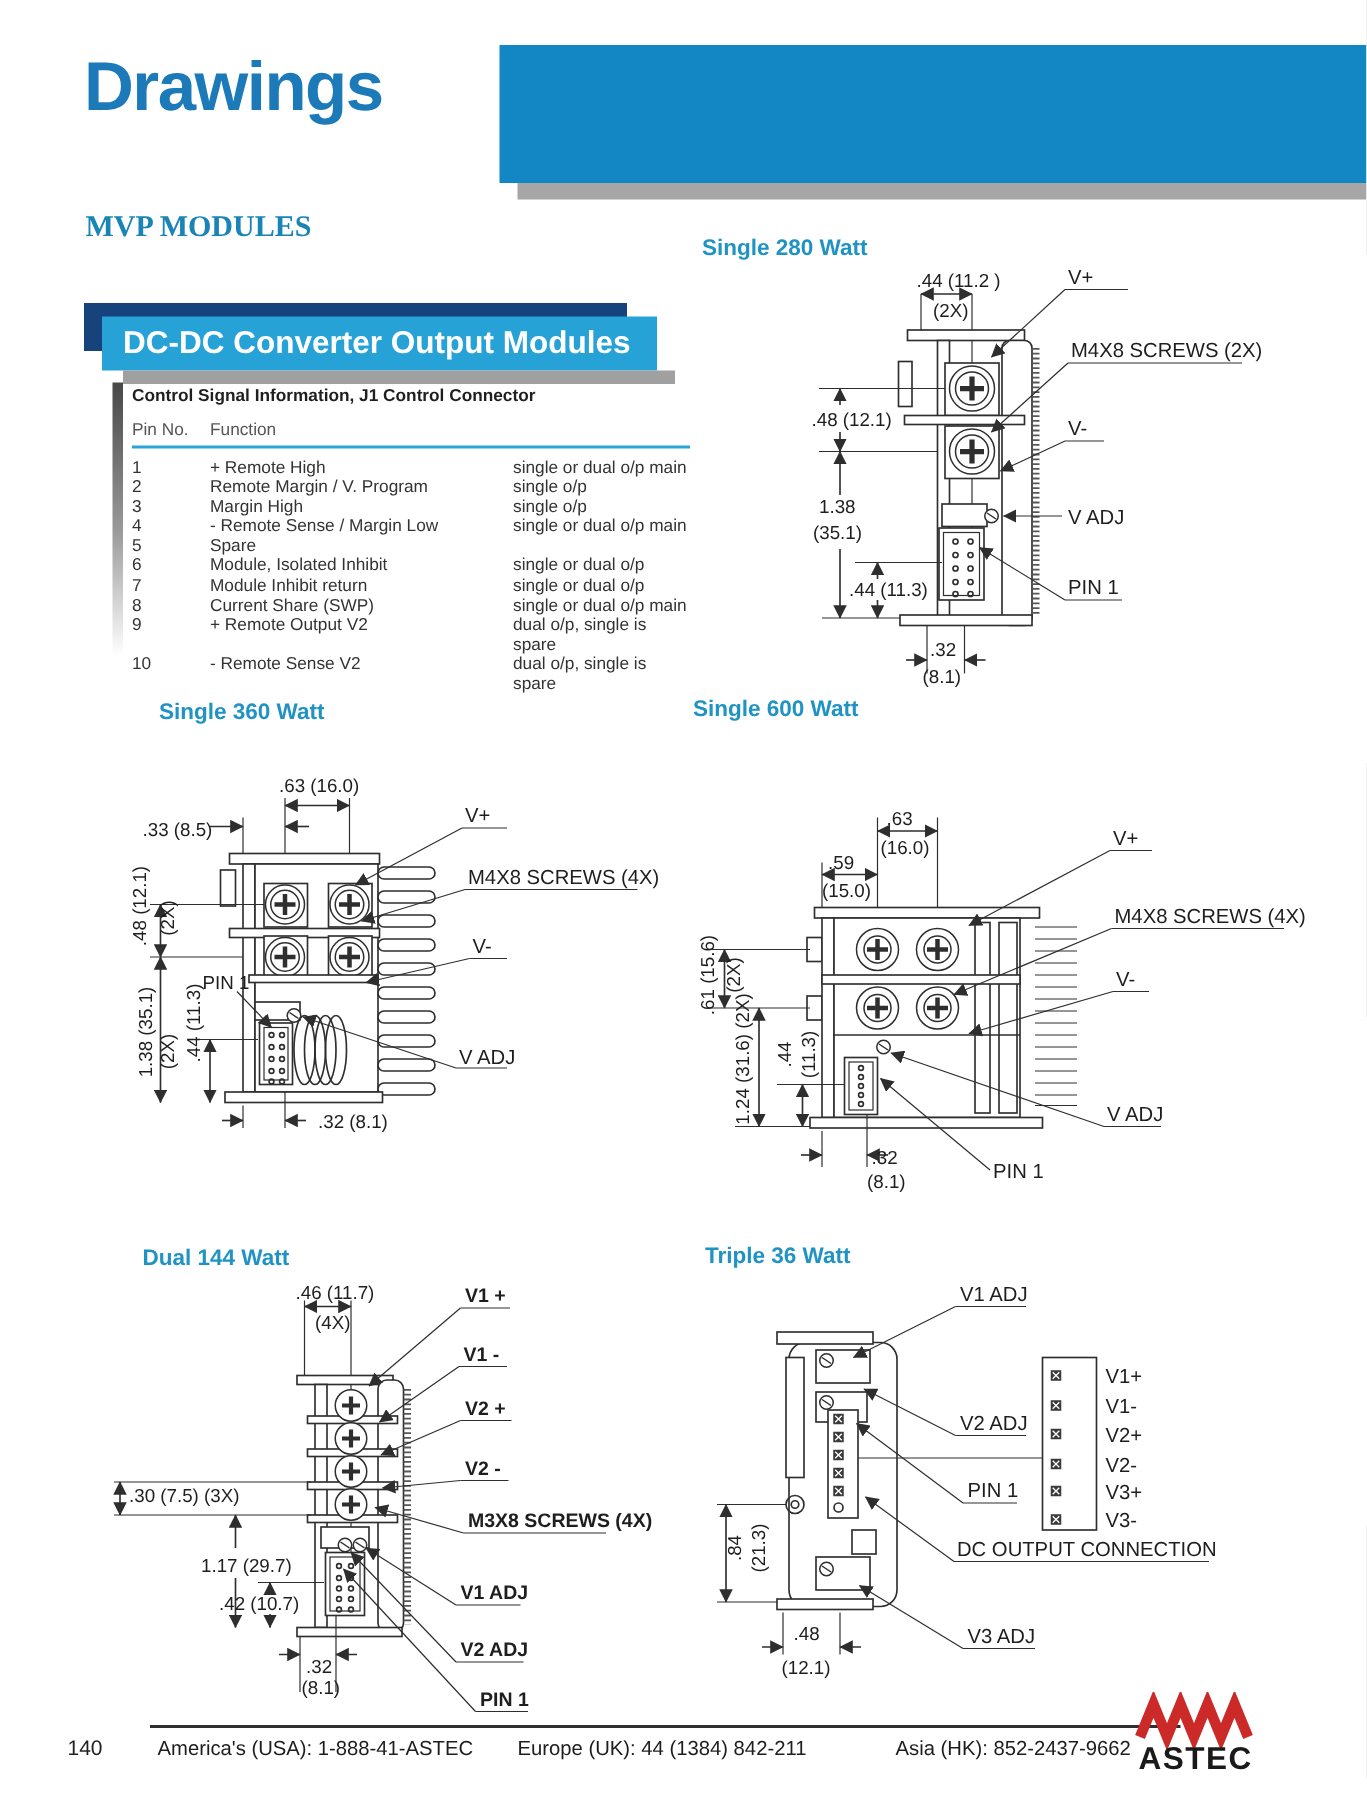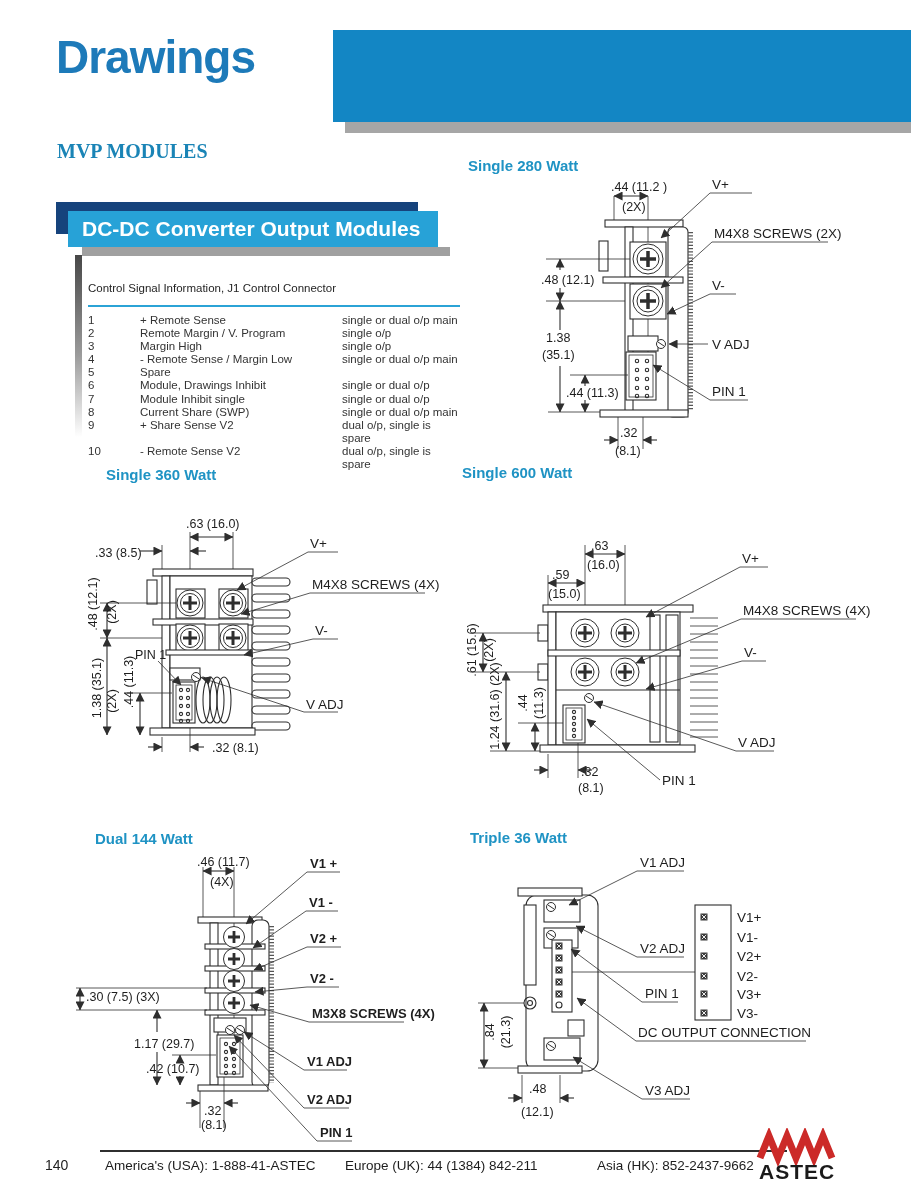--- a/index.html
+++ b/index.html
@@ -10,21 +10,21 @@
   .topbar{left:333px;top:30px;width:578px;height:92px;background:#1386c4;}
   .topbarsh{left:345px;top:122px;width:566px;height:11px;background:#a6a6a6;}
   .mvp{left:57px;top:140px;font-size:20px;font-weight:bold;color:#1a84b6;font-family:Liberation Serif, serif;}
   .bannavy{left:56px;top:202px;width:362px;height:32px;background:#16437c;}
   .bancyan{left:68px;top:211px;width:370px;height:36px;background:#27a2d7;color:#fff;
            font-size:21px;font-weight:bold;line-height:36px;padding-left:14px;box-sizing:border-box;}
   .bansh{left:82px;top:247px;width:368px;height:9px;background:#a0a0a0;}
   .spine{left:75px;top:255px;width:7px;height:182px;
          background:linear-gradient(#474747,#9b9b9b 55%,rgba(200,200,200,0));}
   .tbl{left:88px;top:258px;width:372px;font-size:11.5px;color:#333;}
-  .tbl .ttl{font-weight:normal;color:#1f1f1f;margin-bottom:11px;margin-top:24px;}
+  .tbl .ttl{font-weight:bold;color:#1f1f1f;margin-bottom:11px;}
   .tbl .hdr{display:flex;color:#555;margin-bottom:4px;}
   .tbl .hdr span:first-child{width:52px;}
   .tbl .rule{height:2px;background:#2ba3d6;margin-bottom:7px;}
   .row{display:flex;line-height:13.1px;}
   .row .c1{width:52px;}
   .row .c2{width:170px;}
   .row .c3{flex:1;margin-left:32px;}
   .shead{font-size:15px;font-weight:bold;color:#1f93c4;}
   .dwg{position:absolute;}
   .dwg line,.dwg path,.dwg rect,.dwg circle,.dwg ellipse,.dwg polyline{stroke:#2e2e2e;fill:none;stroke-width:1.1px;}
@@ -85,24 +85,28 @@
   <div class="abs topbarsh"></div>
   <div class="abs mvp">MVP MODULES</div>
 
   <div class="abs bannavy"></div>
   <div class="abs bancyan">DC-DC Converter Output Modules</div>
   <div class="abs bansh"></div>
   <div class="abs spine"></div>
 
   <div class="abs tbl">
     <div class="ttl">Control Signal Information, J1 Control Connector</div>
+    <div class="hdr">
+      <span>Pin No.</span>
+      <span>Function</span>
+    </div>
     <div class="rule"></div>
     <div class="row">
         <span class="c1">1</span>
-        <span class="c2">+ Remote Sense</span>
+        <span class="c2">+ Remote High</span>
         <span class="c3">single or dual o/p main</span>
       </div>
     <div class="row">
         <span class="c1">2</span>
         <span class="c2">Remote Margin / V. Program</span>
         <span class="c3">single o/p</span>
       </div>
     <div class="row">
         <span class="c1">3</span>
         <span class="c2">Margin High</span>
@@ -113,36 +117,36 @@
         <span class="c2">- Remote Sense / Margin Low</span>
         <span class="c3">single or dual o/p main</span>
       </div>
     <div class="row">
         <span class="c1">5</span>
         <span class="c2">Spare</span>
         <span class="c3"></span>
       </div>
     <div class="row">
         <span class="c1">6</span>
-        <span class="c2">Module, Drawings Inhibit</span>
+        <span class="c2">Module, Isolated Inhibit</span>
         <span class="c3">single or dual o/p</span>
       </div>
     <div class="row">
         <span class="c1">7</span>
-        <span class="c2">Module Inhibit single</span>
+        <span class="c2">Module Inhibit return</span>
         <span class="c3">single or dual o/p</span>
       </div>
     <div class="row">
         <span class="c1">8</span>
         <span class="c2">Current Share (SWP)</span>
         <span class="c3">single or dual o/p main</span>
       </div>
     <div class="row">
         <span class="c1">9</span>
-        <span class="c2">+ Share Sense V2</span>
+        <span class="c2">+ Remote Output V2</span>
         <span class="c3">dual o/p, single is spare</span>
       </div>
     <div class="row">
         <span class="c1">10</span>
         <span class="c2">- Remote Sense V2</span>
         <span class="c3">dual o/p, single is spare</span>
       </div>
   </div>
 
   <div class="abs shead" style="left:468px;top:157px">Single 280 Watt</div>

